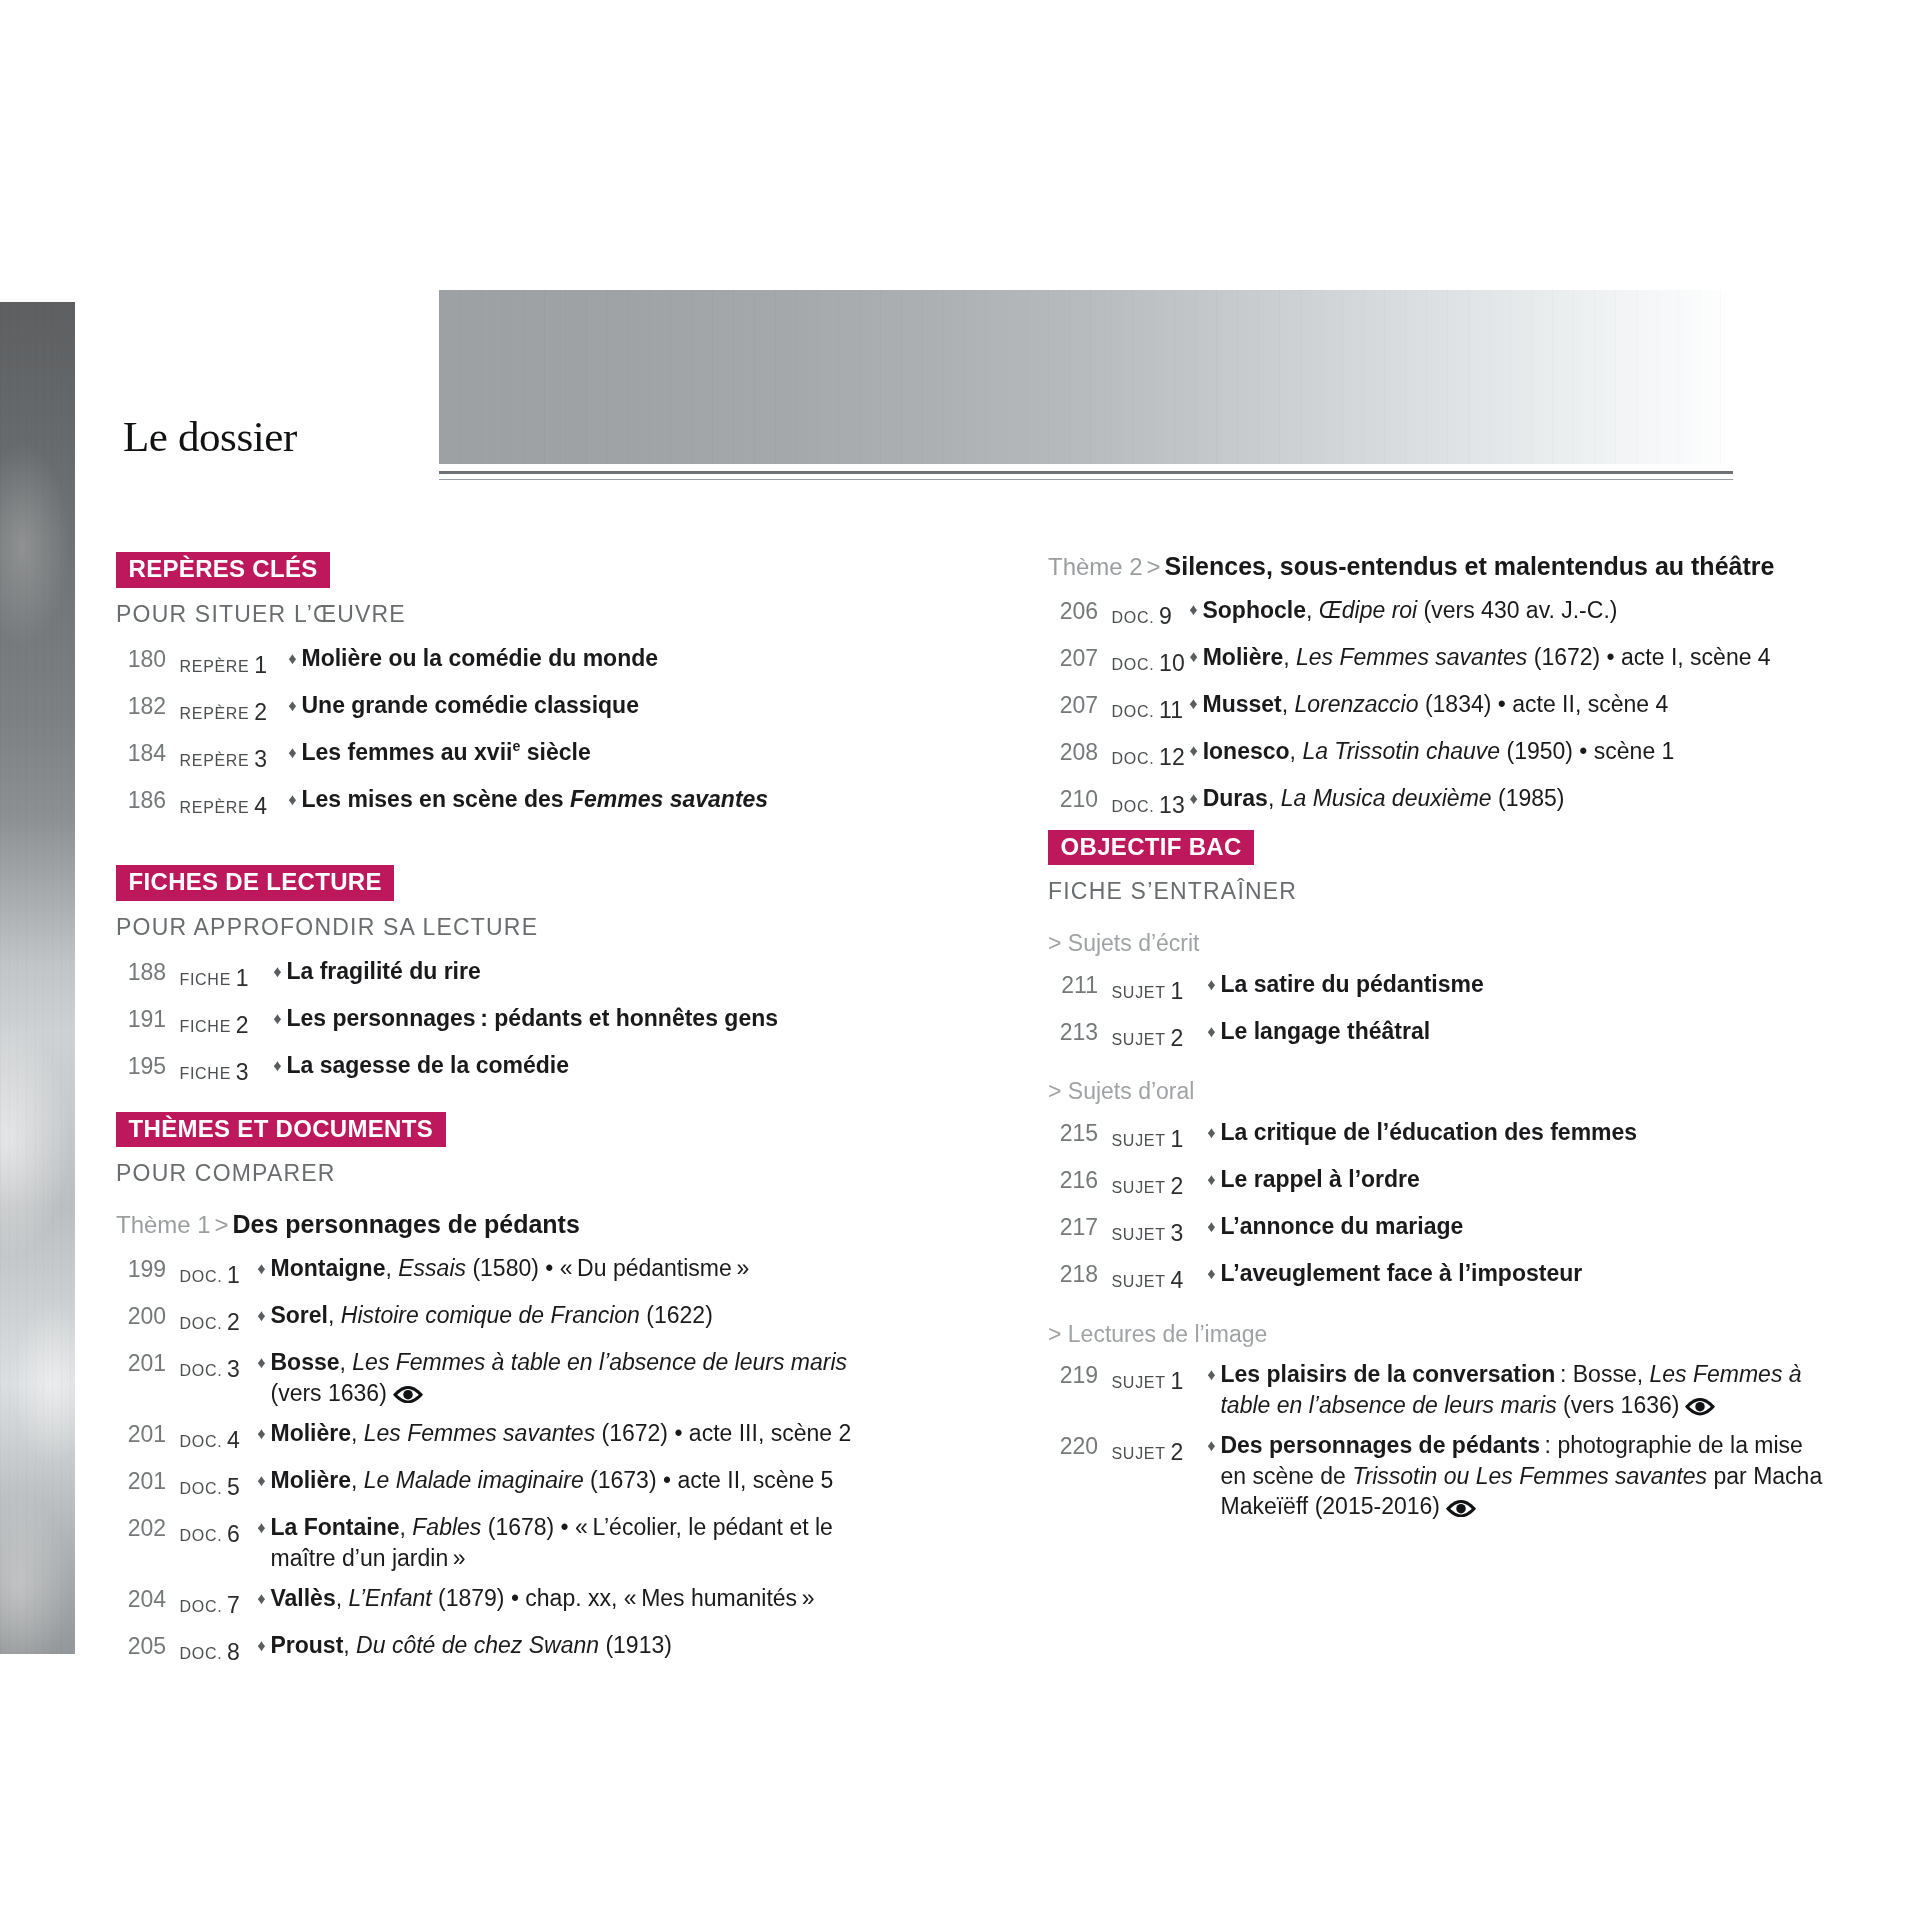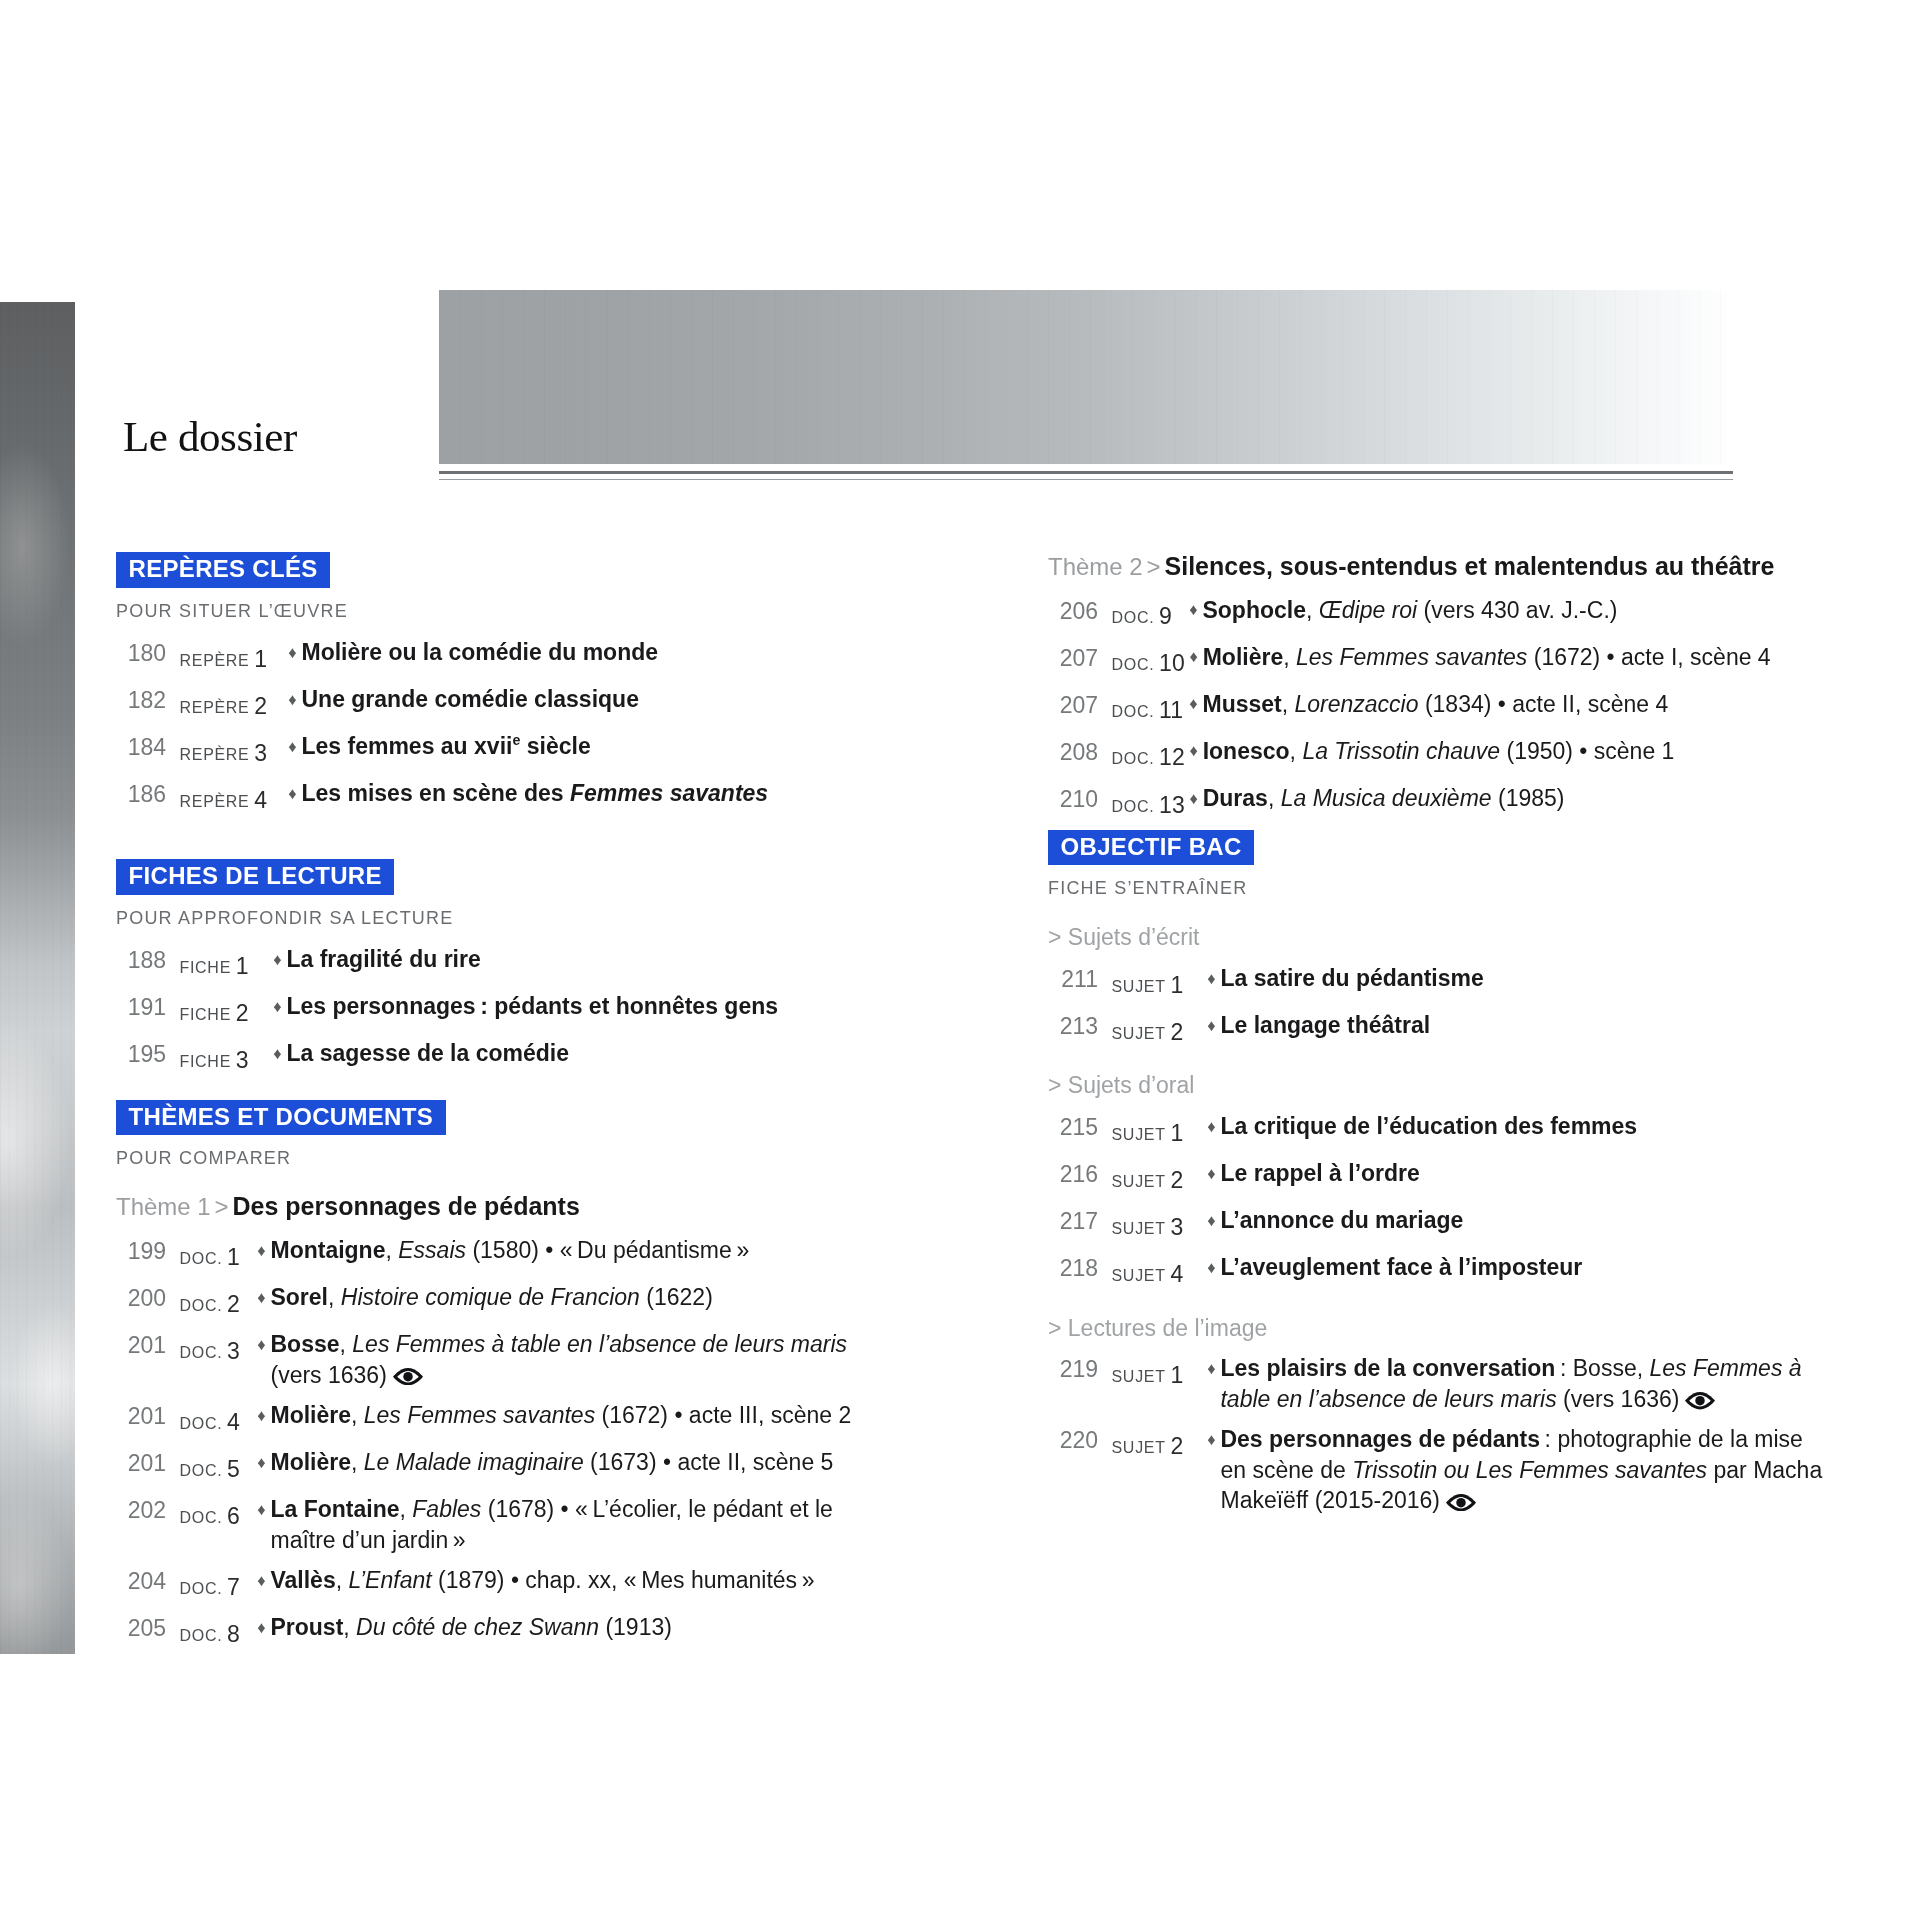--- a/index.html
+++ b/index.html
@@ -125,42 +125,42 @@
   .section {
     margin-bottom: 0;
   }
   .section-head {
     position: relative;
     height: 35px;
     margin-bottom: 1.9px;
   }
   .section-head .bar {
     display: inline-block;
-    background: #1d4ed8;
+    background: #be185d;
     color: #ffffff;
     font-size: 24px;
     font-weight: bold;
     letter-spacing: 0.3px;
     padding: 4.8px 12.6px 6.8px 12.6px;
     line-height: 1;
     vertical-align: top;
   }
   .section-head .rule {
     position: absolute;
     left: 0;
     right: 0;
     bottom: -3.9px;
     height: 1.9px;
     background: #8a8d8f;
     z-index: -1;
   }
 
   
   .subhead {
-    font-size: 18px;
+    font-size: 23px;
     color: #6a6d70;
     letter-spacing: 1.2px;
     margin: 13.5px 0 15.4px 0;
     font-weight: normal;
   }
 
   
   .theme-line {
     font-size: 24px;
     margin: 23px 0 13.5px 0;

